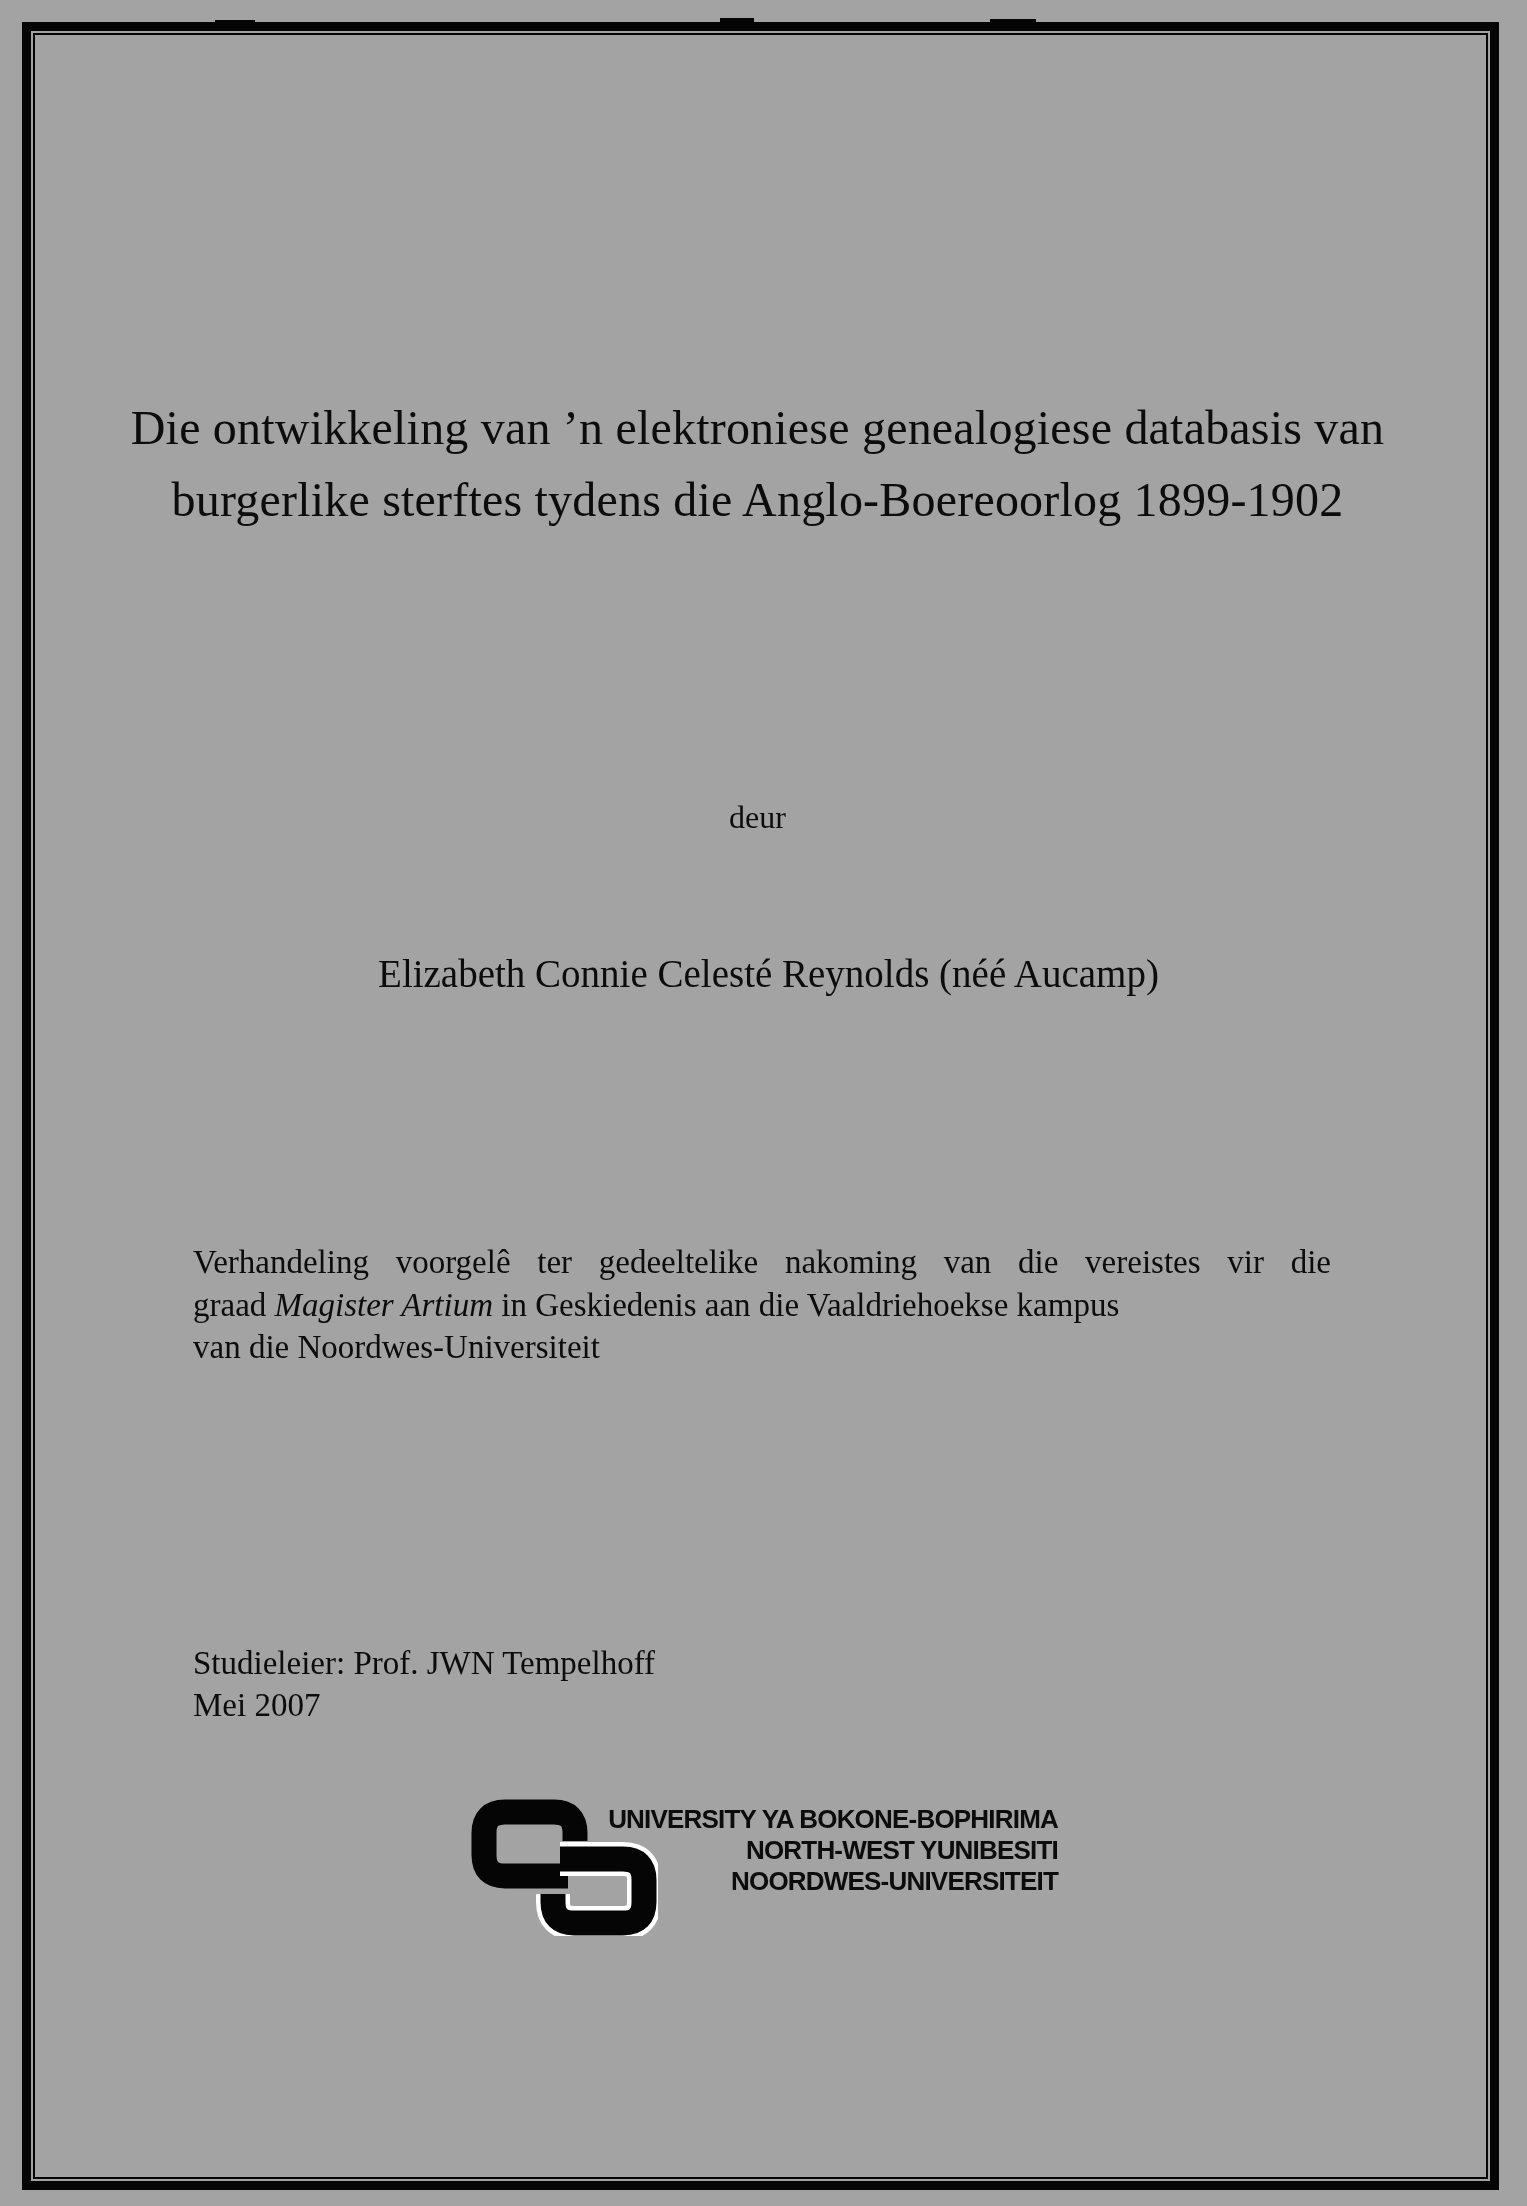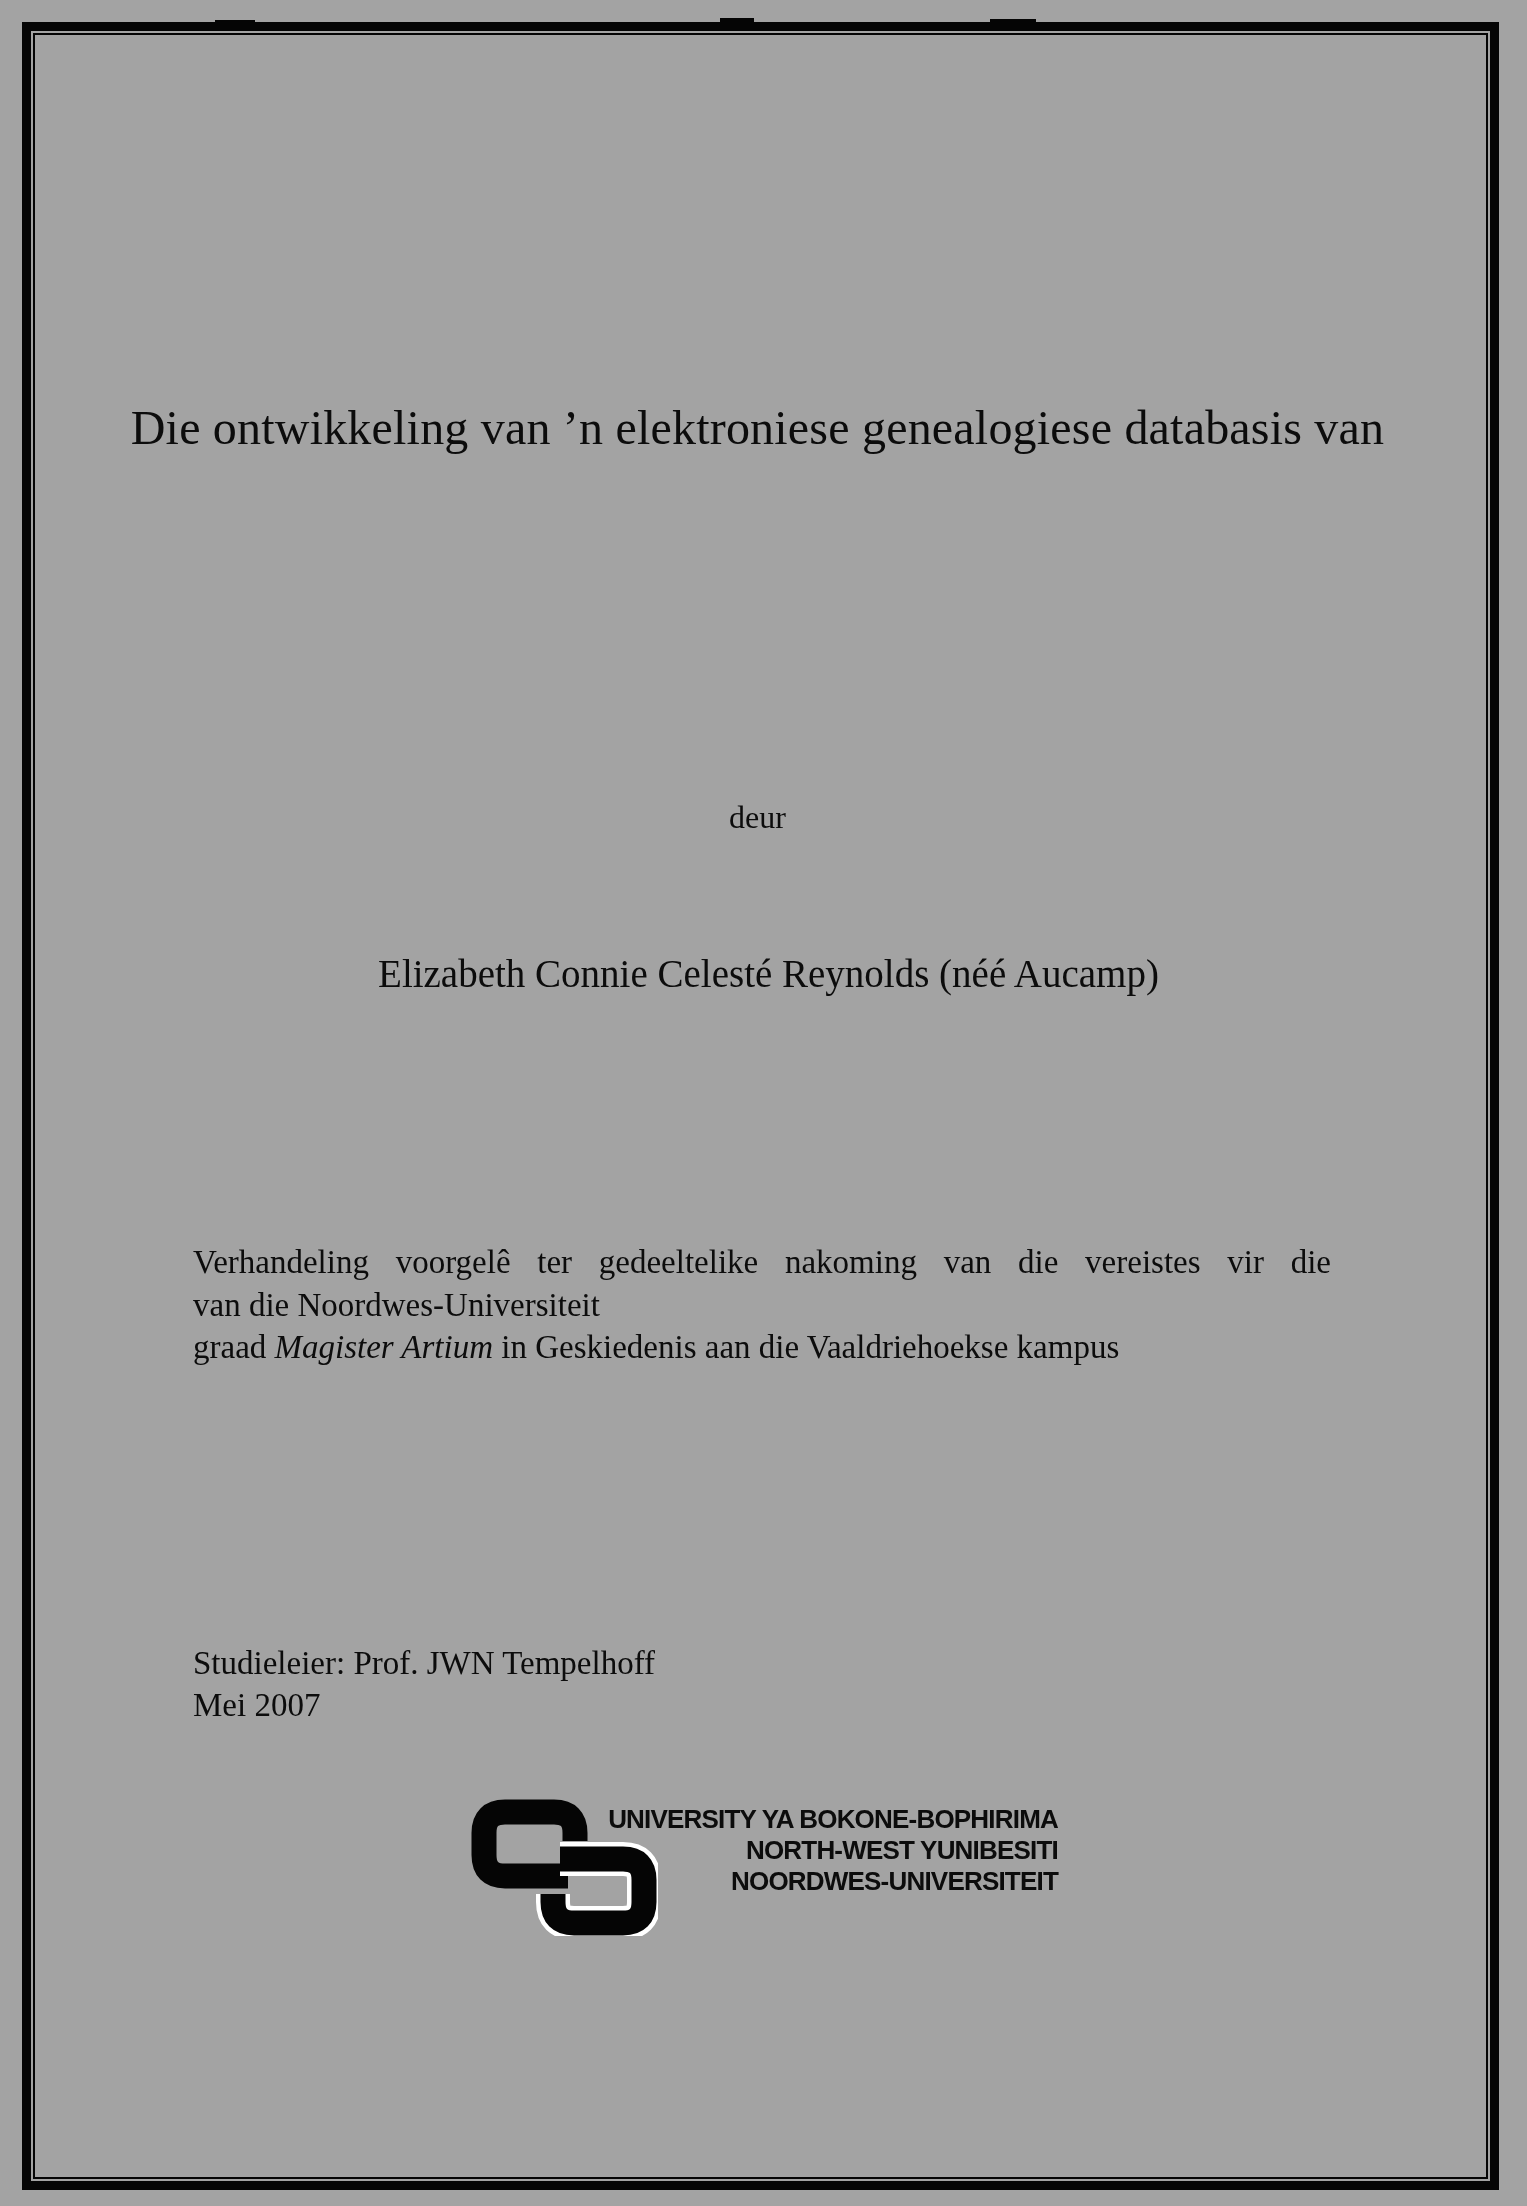--- a/index.html
+++ b/index.html
@@ -111,30 +111,31 @@
   <div class="frame-outer">
     <div class="frame-inner"></div>
   </div>
 
   <div class="smudge" style="left:215px;top:20px;width:40px;height:5px;"></div>
   <div class="smudge" style="left:720px;top:18px;width:34px;height:5px;"></div>
   <div class="smudge" style="left:990px;top:19px;width:46px;height:5px;"></div>
 
   <div class="center-band thesis-title">
     <div>Die ontwikkeling van ’n elektroniese genealogiese databasis van</div>
+    <div>burgerlike sterftes tydens die Anglo-Boereoorlog 1899-1902</div>
   </div>
 
   <div class="center-band byline">deur</div>
 
   <div class="center-band author">Elizabeth Connie Celesté Reynolds (néé Aucamp)</div>
 
   <div class="statement">
     <div class="just">Verhandeling voorgelê ter gedeeltelike nakoming van die vereistes vir die</div>
+    <div><span>graad </span><i>Magister Artium</i><span> in Geskiedenis aan die Vaaldriehoekse kampus</span></div>
     <div>van die Noordwes-Universiteit</div>
-    <div><span>graad </span><i>Magister Artium</i><span> in Geskiedenis aan die Vaaldriehoekse kampus</span></div>
   </div>
 
   <div class="supervisor-block">
     <div>Studieleier: Prof. JWN Tempelhoff</div>
     <div>Mei 2007</div>
   </div>
 
   <div>
     <svg class="logo-mark" viewBox="0 0 187 137" aria-hidden="true">
 

